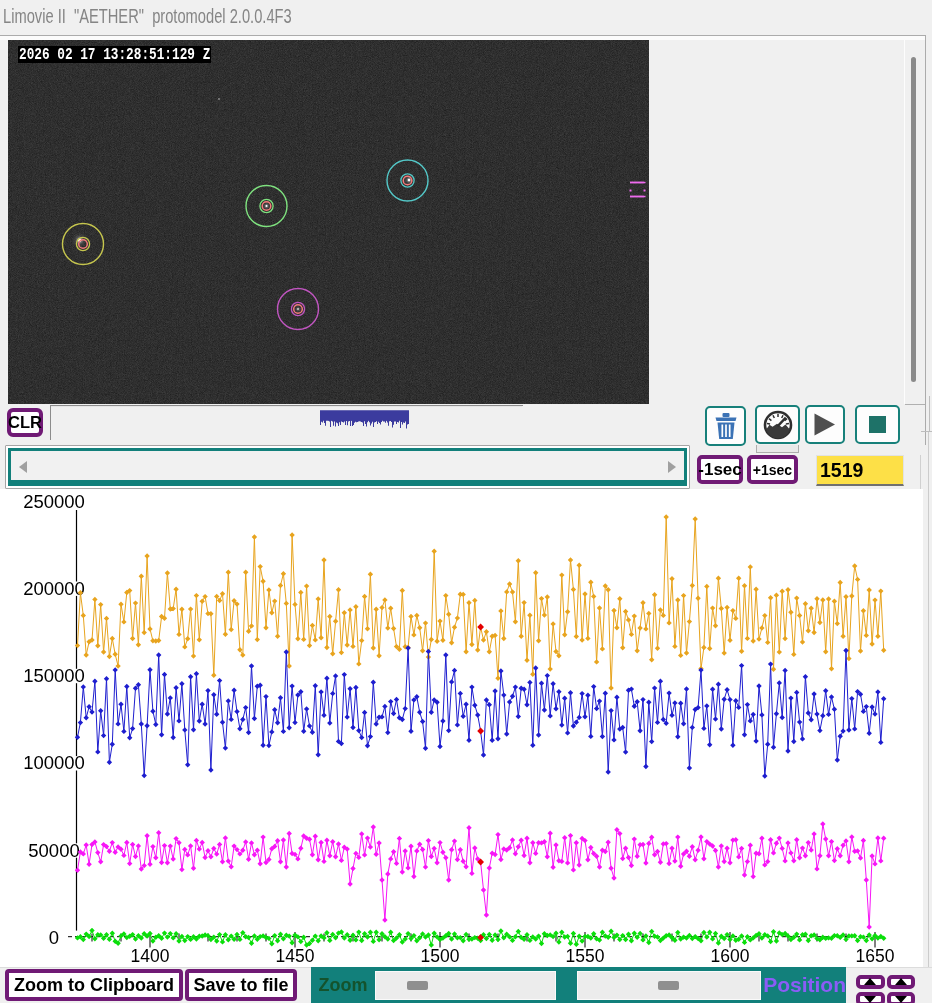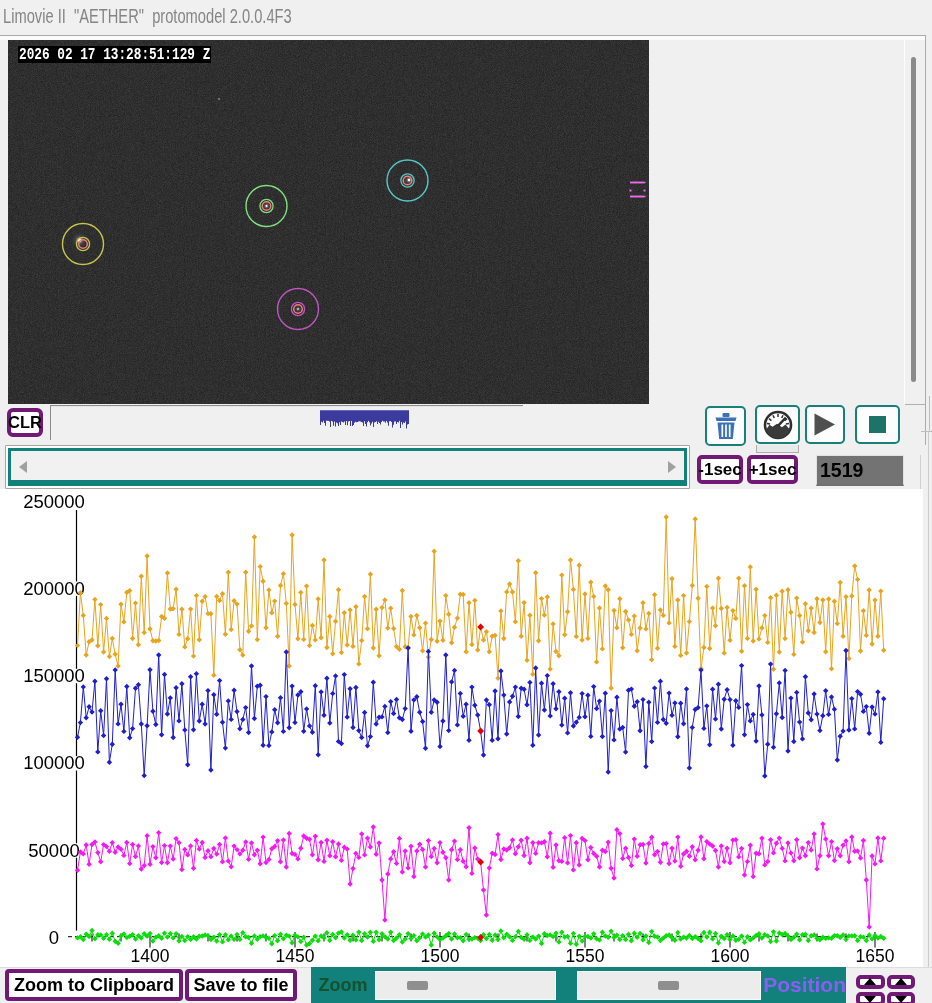--- a/index.html
+++ b/index.html
@@ -115,22 +115,22 @@
   </div>
 <div class="tealbtn" style="left:855px;top:405px;width:45px;height:39px">
     <div style="width:17px;height:17px;background:#1E7268"></div>
   </div>
 <div class="abs" style="left:5px;top:444.5px;width:685px;height:44px;border:1px solid #a5a5a5;background:#fff;border-radius:1px">
 <div style="position:absolute;left:2px;top:2px;right:2px;bottom:2px;background:#f1f1f1;border:3px solid #12807B;border-bottom-width:6px"></div>
 <div style="position:absolute;left:13px;top:15px;width:0;height:0;border-right:8px solid #a0a0a0;border-top:6px solid transparent;border-bottom:6px solid transparent"></div>
 <div style="position:absolute;right:13px;top:15px;width:0;height:0;border-left:8px solid #a0a0a0;border-top:6px solid transparent;border-bottom:6px solid transparent"></div>
 </div>
 <div class="btn" style="left:697px;top:455px;width:46px;height:29px;font-size:17px">-1sec</div>
-<div class="btn" style="left:747px;top:455px;width:51px;height:29px;font-size:17px">+1sec</div>
-<div class="abs" style="left:815.5px;top:454.5px;width:88.5px;height:31px;background:#737373;border:1px solid #e2e2e2;border-bottom:2px solid #707070;font-weight:bold;font-size:19.5px;line-height:28px;padding-left:3.5px">1519</div>
+<div class="btn" style="left:747px;top:455px;width:51px;height:29px;font-size:14px">+1sec</div>
+<div class="abs" style="left:815.5px;top:454.5px;width:88.5px;height:31px;background:#fde047;border:1px solid #e2e2e2;border-bottom:2px solid #707070;font-weight:bold;font-size:19.5px;line-height:28px;padding-left:3.5px">1519</div>
 <div class="abs" style="left:920px;top:455px;width:1px;height:530px;background:#d0d0d0"></div>
 <svg id="chart" width="932" height="478" style="position:absolute;left:0;top:489px">
 <rect x="0" y="0" width="923" height="478" fill="#ffffff"></rect>
 <path d="M76.5,21L76.5,448.5" stroke="#000" stroke-width="1.2" fill="none"></path>
 <rect x="24" y="92.5" width="61" height="14.4" fill="#ffffff"></rect>
 <rect x="24" y="179.8" width="61" height="14.4" fill="#ffffff"></rect>
 <rect x="24" y="267.1" width="61" height="14.4" fill="#ffffff"></rect>
 <rect x="24" y="354.3" width="61" height="14.4" fill="#ffffff"></rect>
 <rect x="24" y="441.6" width="61" height="14.4" fill="#ffffff"></rect>
 <path d="M68,447.7L884,447.7" stroke="#000" stroke-width="1" stroke-dasharray="4,3" fill="none"></path>

